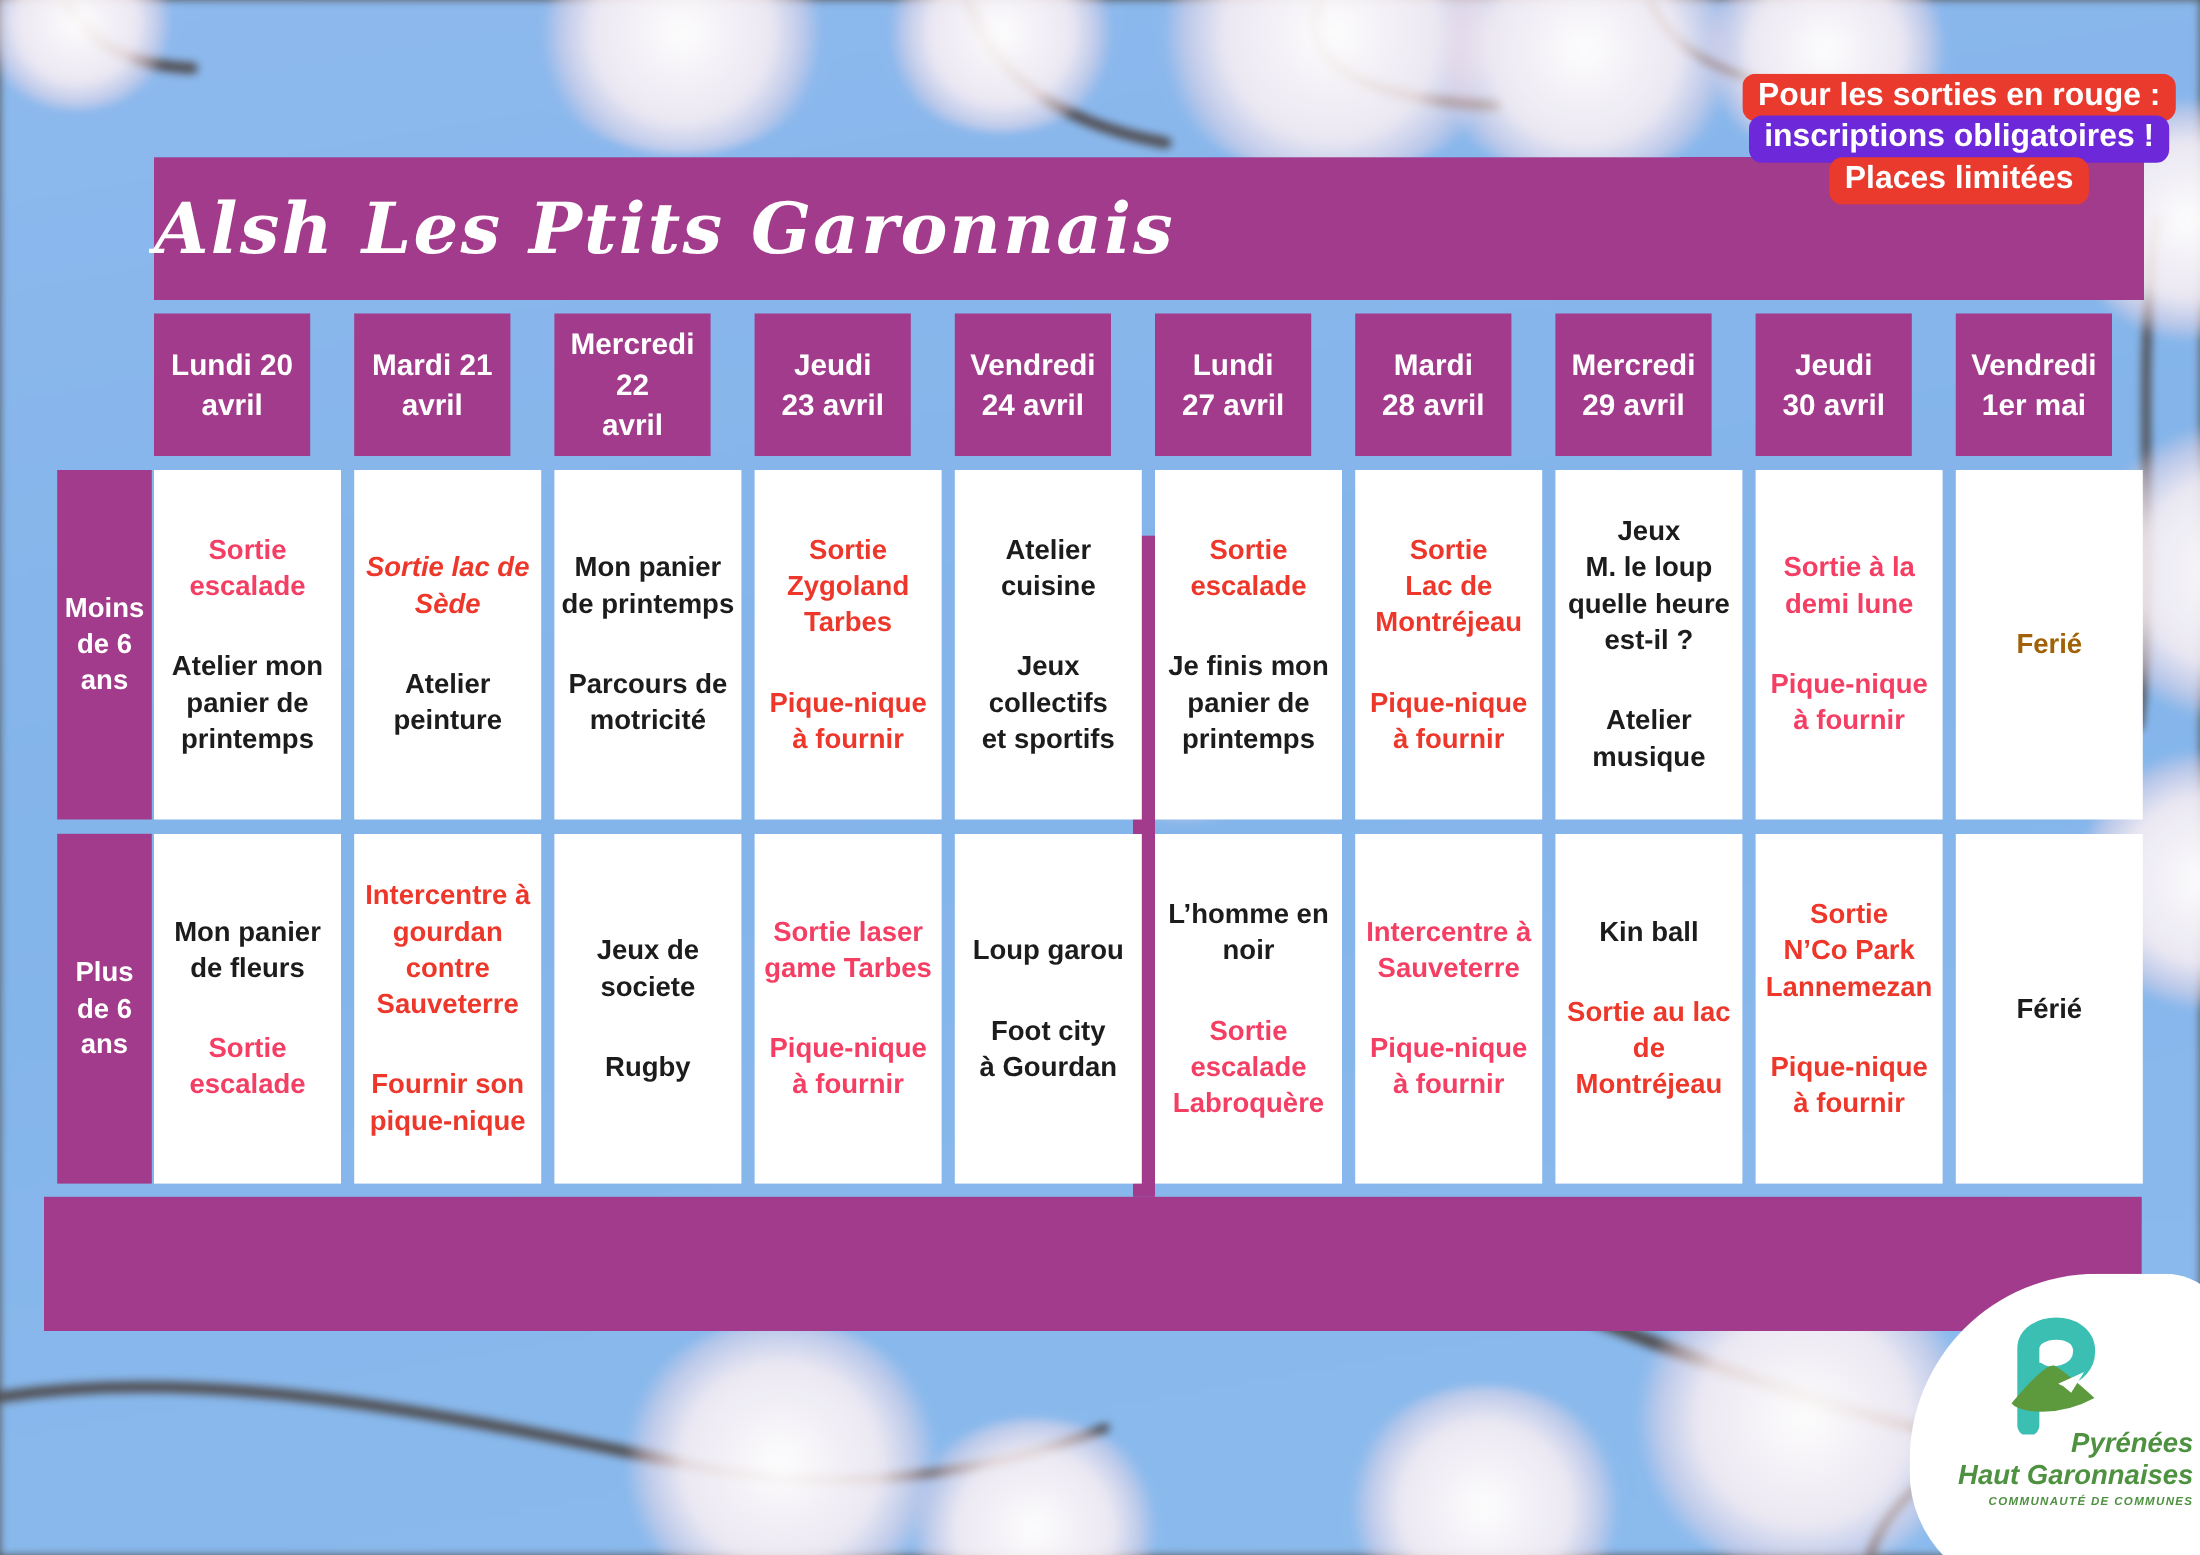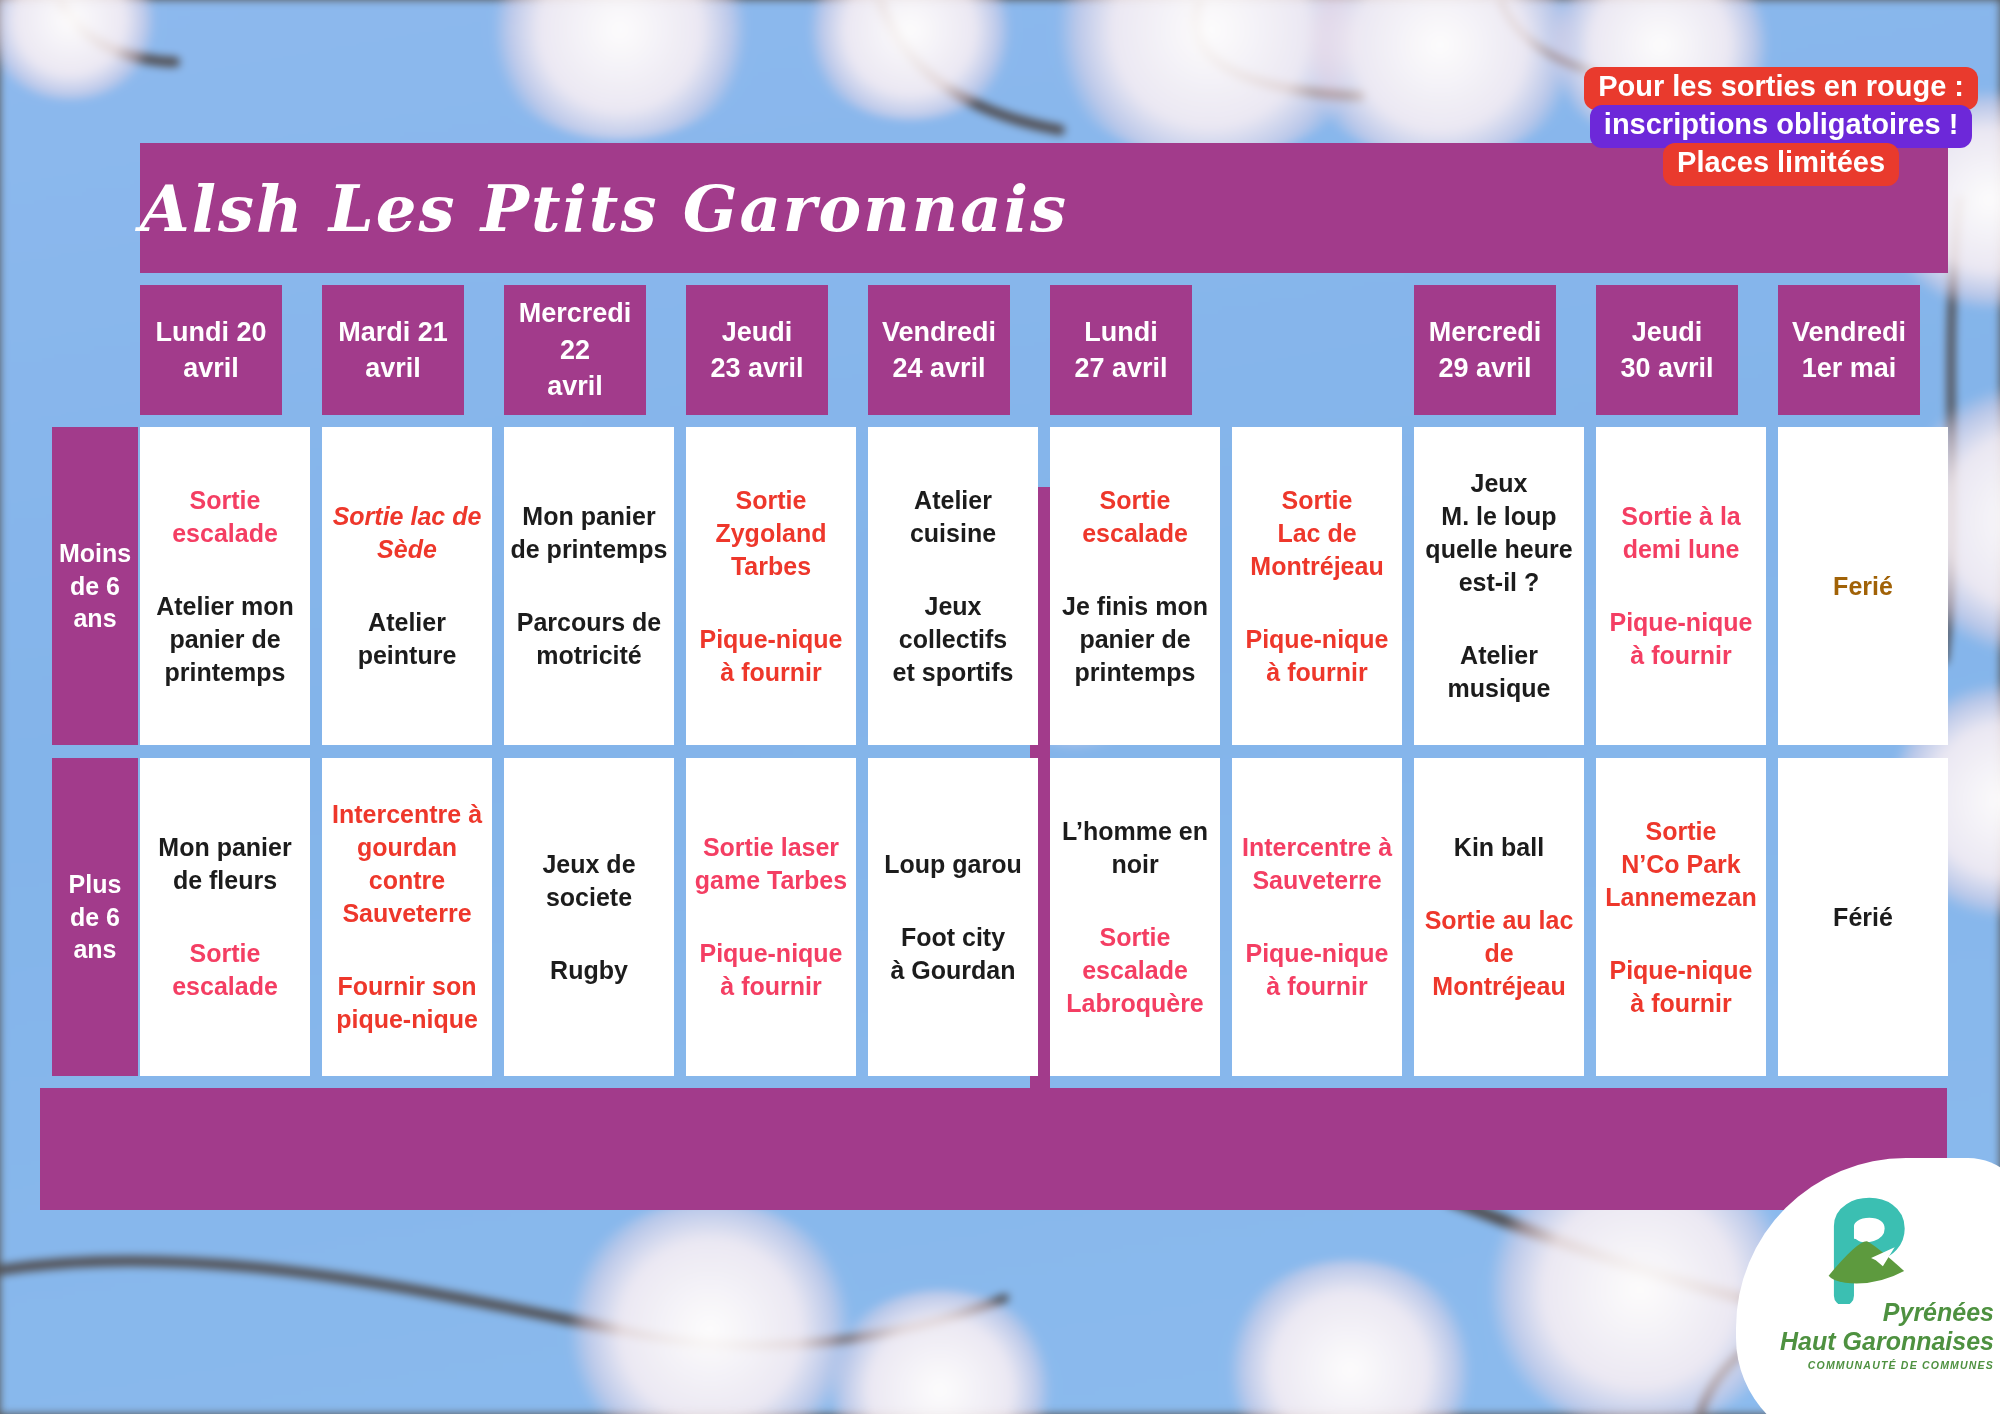--- a/index.html
+++ b/index.html
@@ -113,20 +113,24 @@
       <span>23 avril</span>
     </div>
   <div class="hdr c5" style="background: rgb(162, 59, 139);">
       <span>Vendredi</span>
       <span>24 avril</span>
     </div>
   <div class="hdr c6" style="background: rgb(162, 59, 139);">
       <span>Lundi</span>
       <span>27 avril</span>
     </div>
+  <div class="hdr c7" style="background: rgb(162, 59, 139);">
+      <span>Mardi</span>
+      <span>28 avril</span>
+    </div>
   <div class="hdr c8" style="background: rgb(162, 59, 139);">
       <span>Mercredi</span>
       <span>29 avril</span>
     </div>
   <div class="hdr c9" style="background: rgb(162, 59, 139);">
       <span>Jeudi</span>
       <span>30 avril</span>
     </div>
   <div class="hdr c10" style="background: rgb(162, 59, 139);">
       <span>Vendredi</span>

